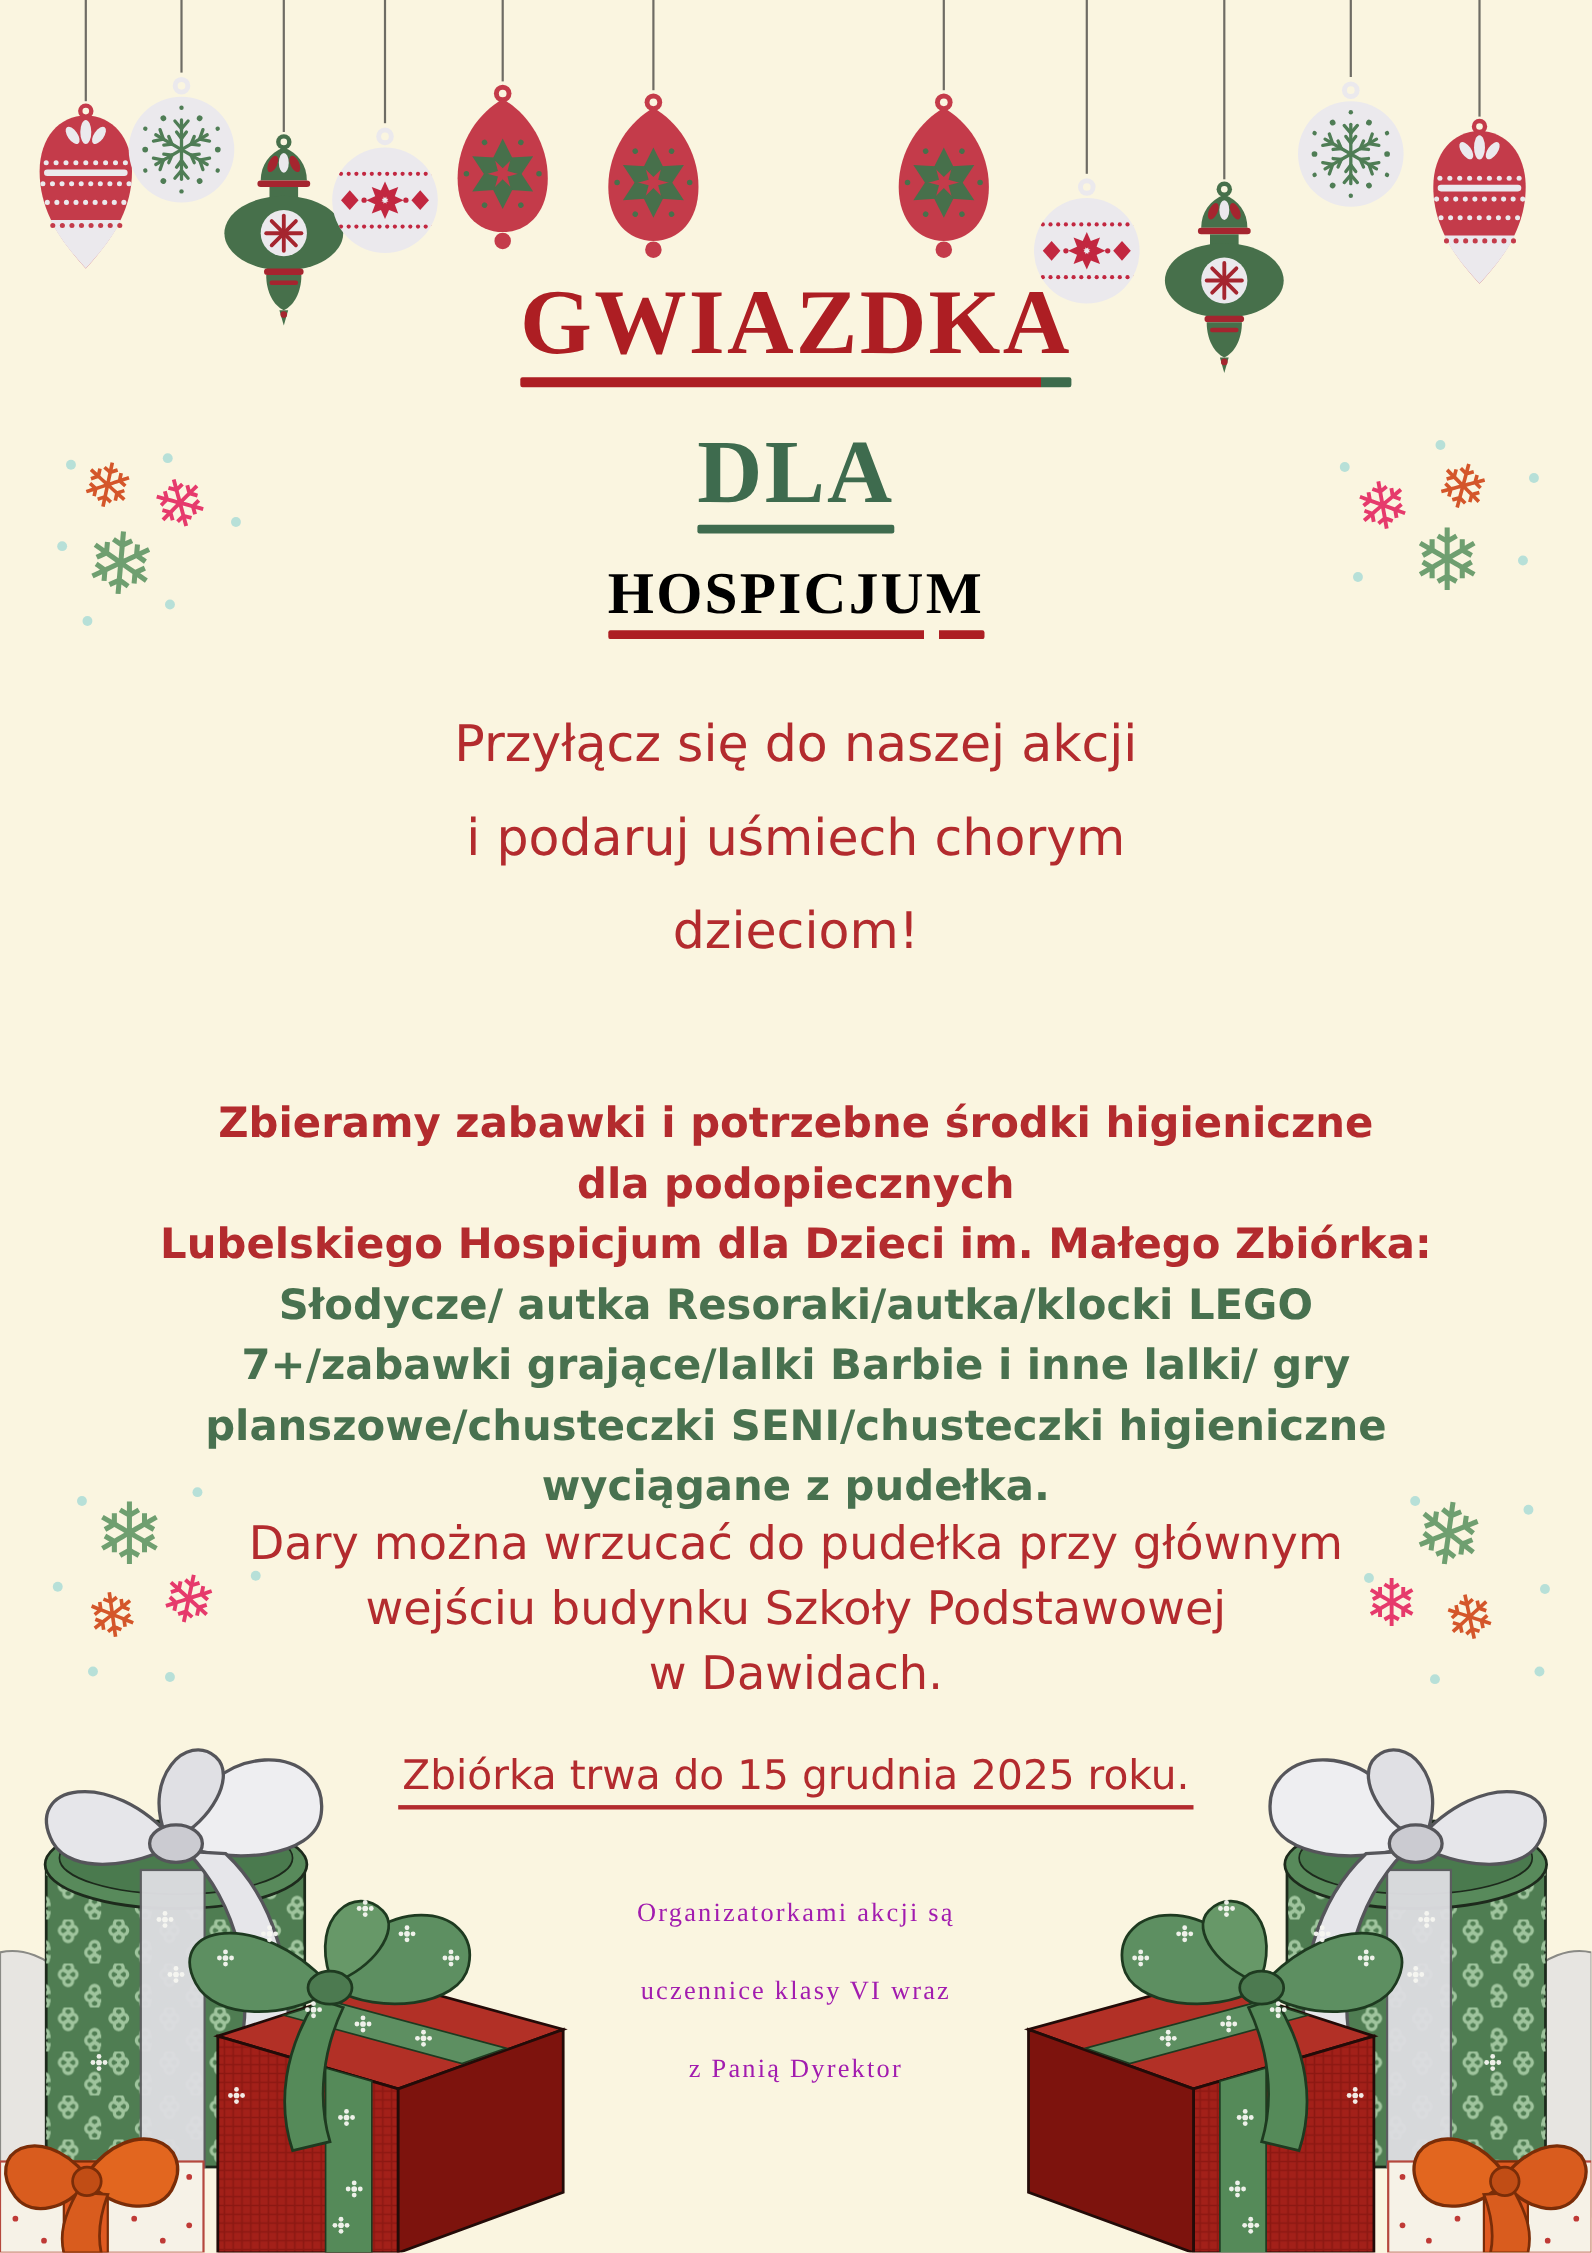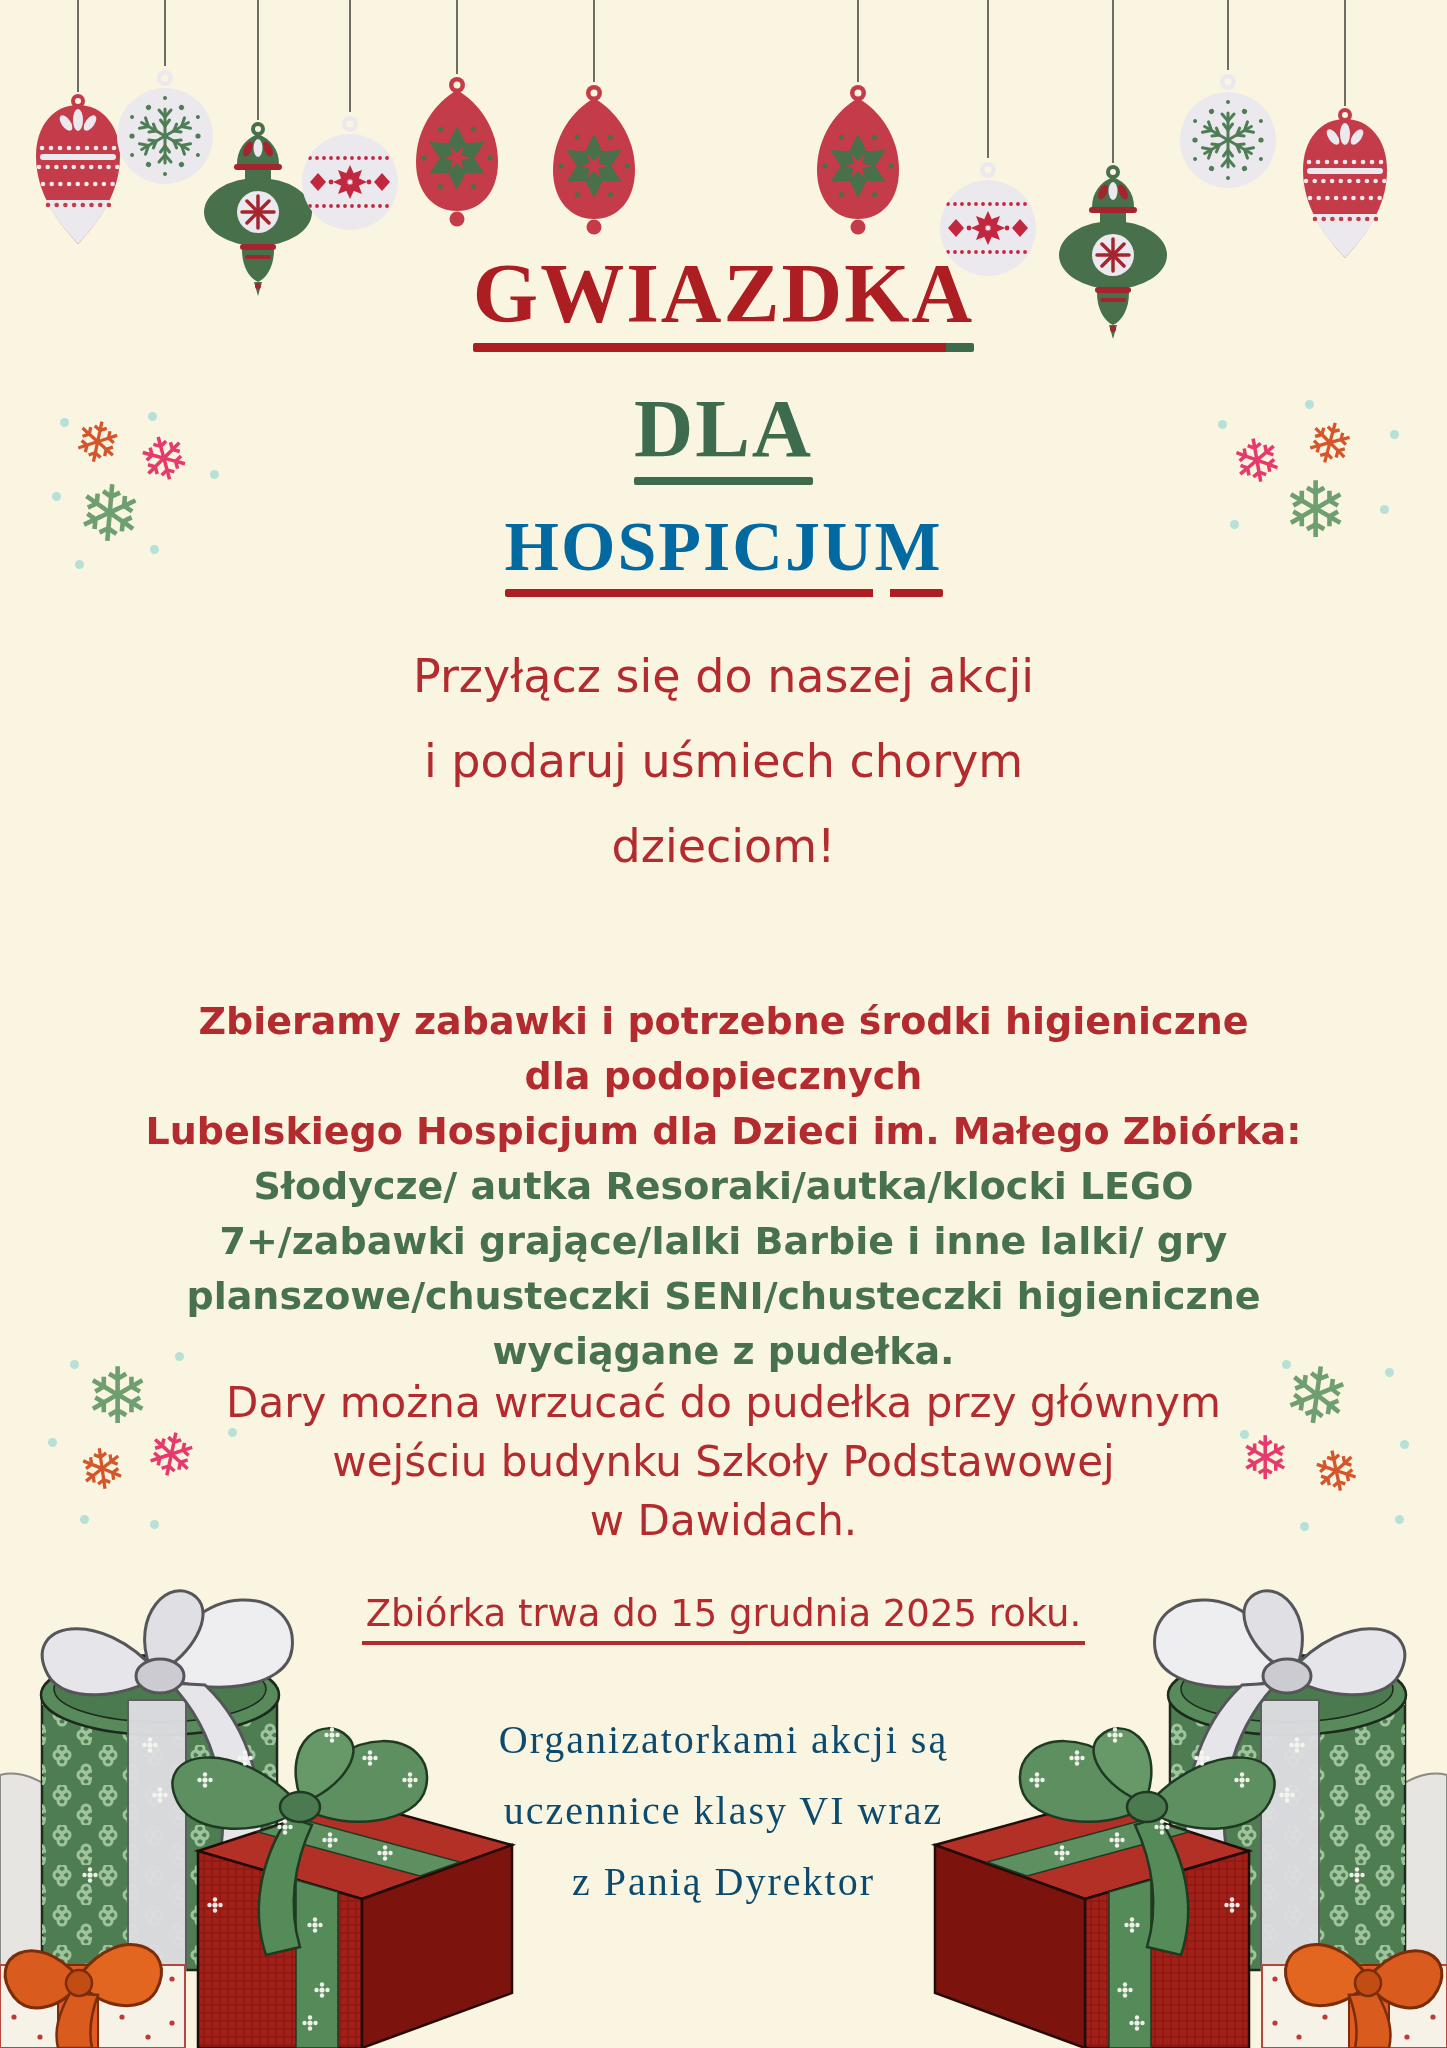--- a/index.html
+++ b/index.html
@@ -10,35 +10,35 @@
 
   
   .t-line{position:absolute;left:0;right:0;text-align:center;z-index:2;
           font-family:"Liberation Serif","DejaVu Serif",serif;line-height:1;}
   .t{display:inline-block;letter-spacing:2px;font-weight:600;}
   .t::after{content:"";display:block;height:8px;margin-top:7px;border-radius:2px;}
   .gwiazdka{color:#ad1e23;font-size:84px;padding-right:16px;margin-right:-16px;}
   .gwiazdka::after{height:9px;background:linear-gradient(90deg,#ad1e23 0 calc(100% - 28px),#3c6b4c calc(100% - 28px) 100%);}
   .dla{color:#3e6b4e;font-size:82px;}
   .dla::after{background:#3e6b4e;}
-  .hospicjum{color:#0369a1;font-size:70px;}
+  .hospicjum{color:#000000;font-size:54px;}
   .hospicjum::after{background:linear-gradient(90deg,#ad1e23 0 84%,transparent 84% 88%,#ad1e23 88% 100%);}
 
   
   .blk{position:absolute;left:0;right:0;margin:16px;text-align:center;z-index:2;}
   .blk span{display:block;}
   .intro{top:618px;font-size:46px;line-height:85px;color:#b32b2e;font-weight:500;}
   .collection{top:978px;font-size:38px;line-height:55px;font-weight:700;}
   .collection span[data-color="red"]{color:#b32b2e;}
   .collection span[data-color="green"]{color:#48714f;}
   .dropoff{top:1357px;font-size:42px;line-height:59px;color:#b32b2e;font-weight:500;}
   .deadline{top:1576px;font-size:37px;color:#b32b2e;font-weight:500;}
   .deadline .dl{display:inline-block;border-bottom:4px solid #b32b2e;padding:0 4px 6px 4px;}
   .organizers{top:1688px;font-family:"Liberation Serif","DejaVu Serif",serif;
-              font-size:40px;line-height:71px;color:#0c4a6e;letter-spacing:2px;font-weight:500;}
+              font-size:24px;line-height:71px;color:#a21caf;letter-spacing:2px;font-weight:500;}
 
   
   .ornament{position:absolute;top:0;display:flex;flex-direction:column;align-items:center;}
   .string{width:2px;background:#6e6c64;}
   .flake{position:absolute;line-height:1;font-family:"DejaVu Sans",sans-serif;}
   .sparkle{position:absolute;width:9px;height:9px;border-radius:50%;background:#b7e0d8;}
 </style>
 </head>
 <body>
 

